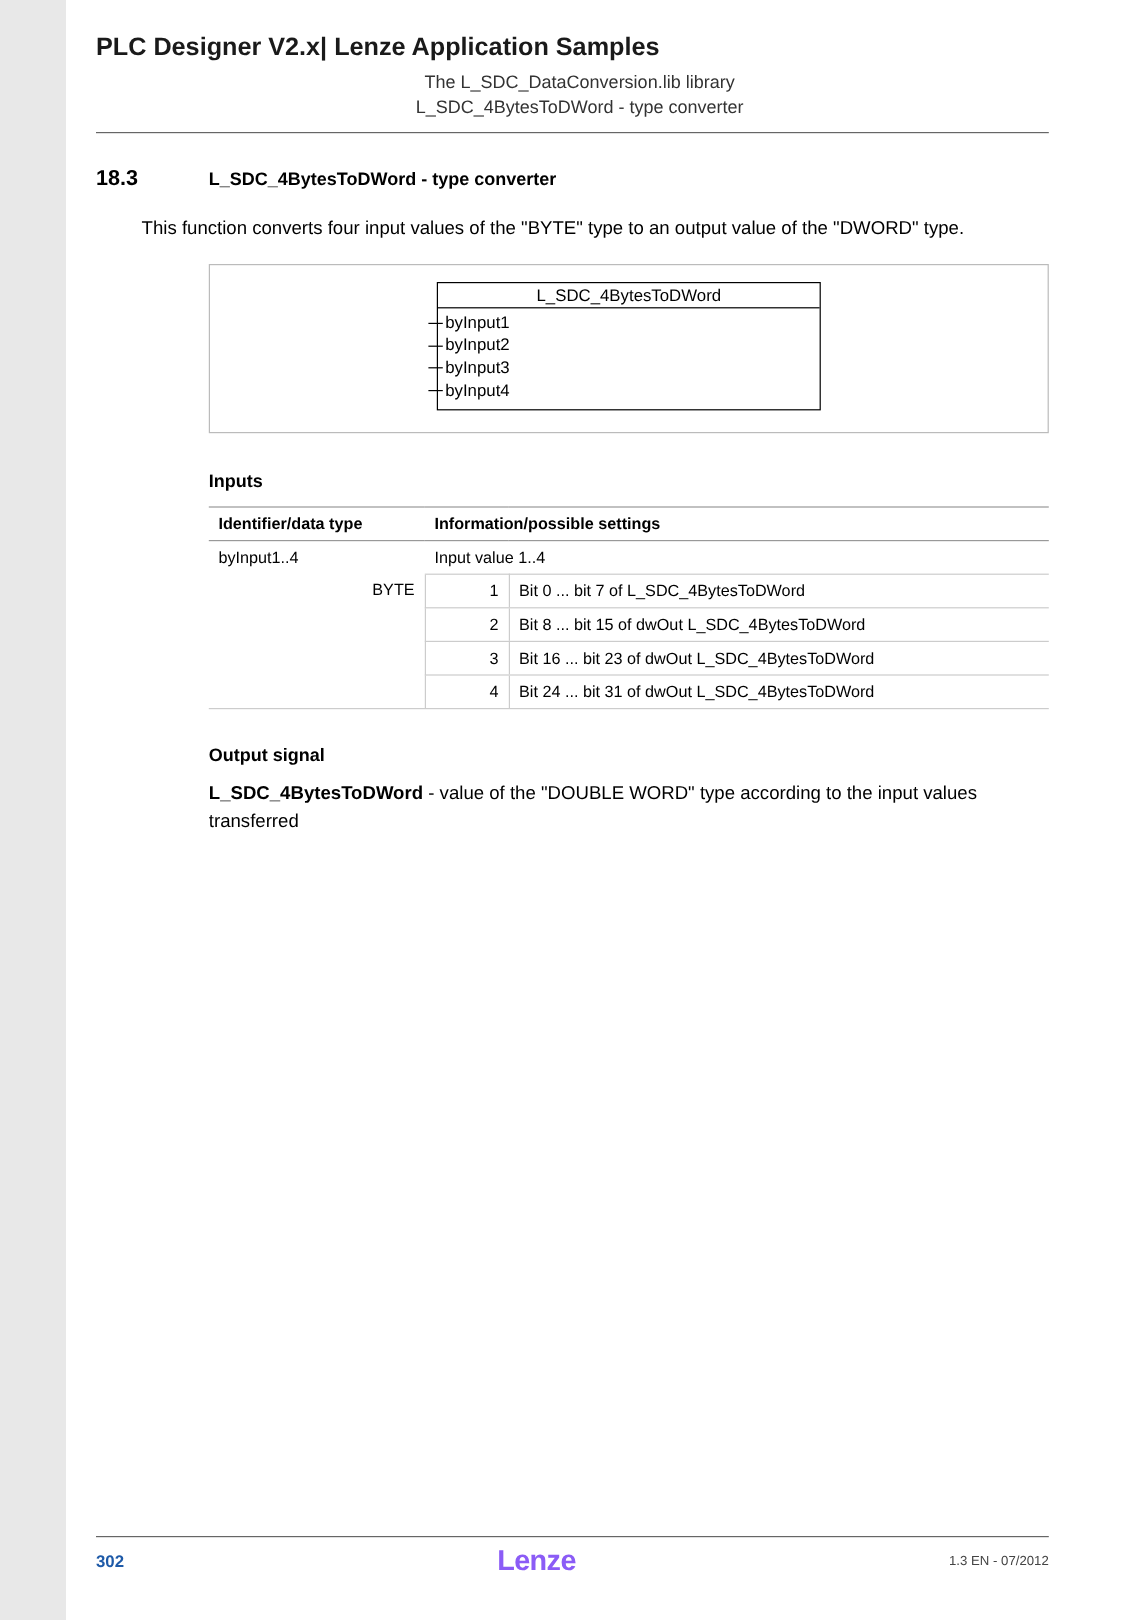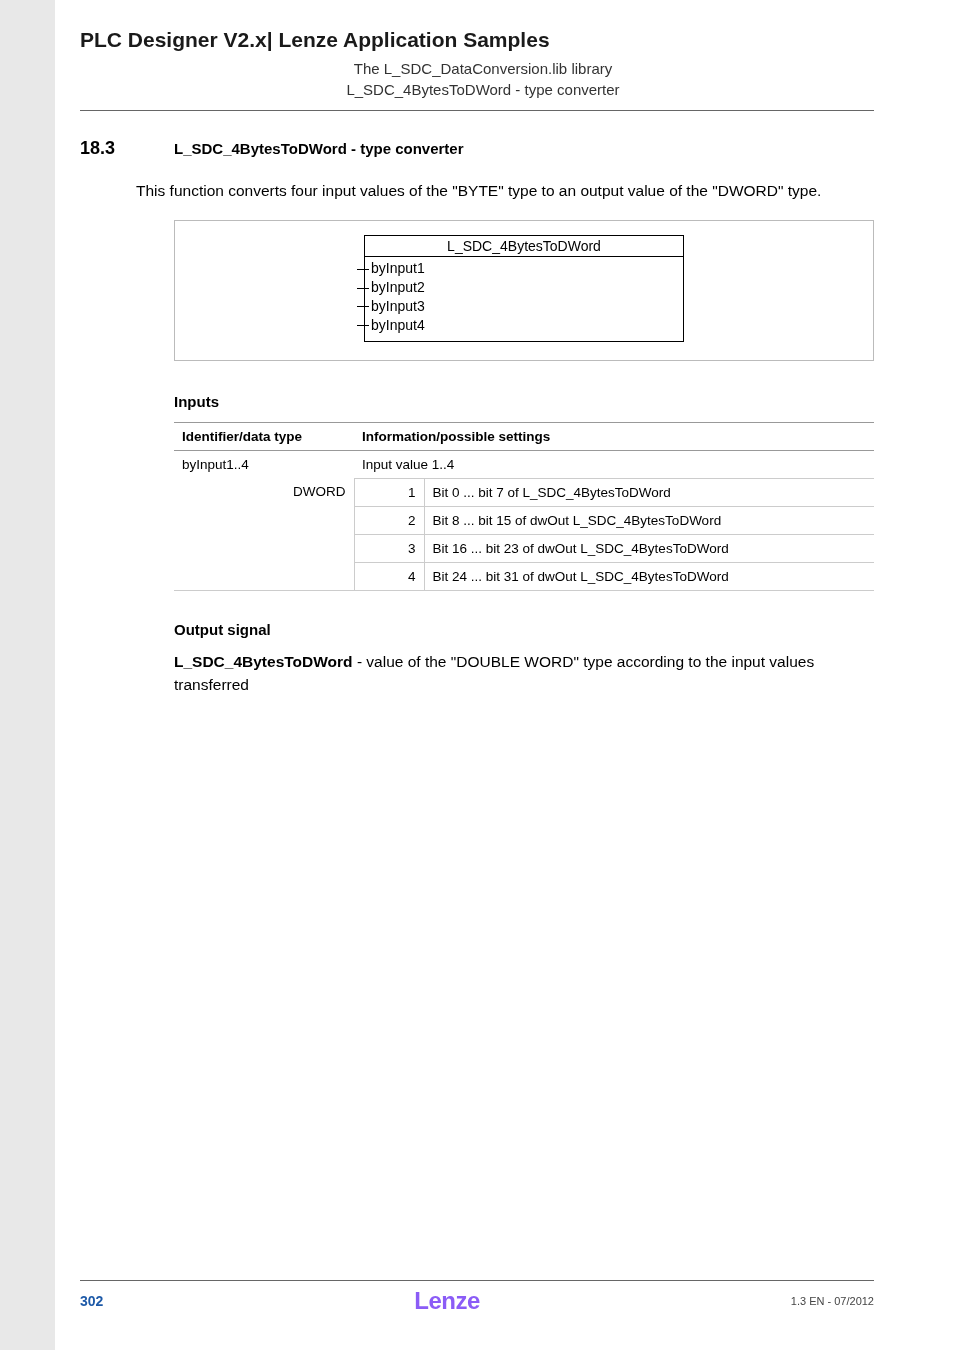--- a/index.html
+++ b/index.html
@@ -58,21 +58,21 @@
     .section-num {
       width: 94px;
       font-weight: 700;
       font-size: 18px;
     }
     .section-title {
       font-weight: 700;
       font-size: 15px;
     }
     .body-text {
-      margin-left: 56px;
+      margin-left: 38px;
       font-size: 15.5px;
       line-height: 1.5;
       text-align: justify;
       margin-bottom: 18px;
     }
     .diagram-wrap {
       margin-left: 94px;
       margin-right: 0;
       border: 1px solid #bbb;
       padding: 14px 0 18px 0;
@@ -220,21 +220,21 @@
         <th class="td-ident">Identifier/data type</th>
         <th colspan="2">Information/possible settings</th>
       </tr>
     </thead>
     <tbody>
       <tr>
         <td class="td-ident" style="border-bottom:none;">byInput1..4</td>
         <td colspan="2">Input value 1..4</td>
       </tr>
       <tr>
-        <td class="td-type" rowspan="4" style="vertical-align:top;border-bottom:1px solid #ccc;">DWORD</td>
+        <td class="td-type" rowspan="4" style="vertical-align:top;border-bottom:1px solid #ccc;">BYTE</td>
         <td class="td-num">1</td>
         <td class="td-desc">Bit 0 ... bit 7 of L_SDC_4BytesToDWord</td>
       </tr>
       <tr>
         <td class="td-num">2</td>
         <td class="td-desc">Bit 8 ... bit 15 of dwOut L_SDC_4BytesToDWord</td>
       </tr>
       <tr>
         <td class="td-num">3</td>
         <td class="td-desc">Bit 16 ... bit 23 of dwOut L_SDC_4BytesToDWord</td>

